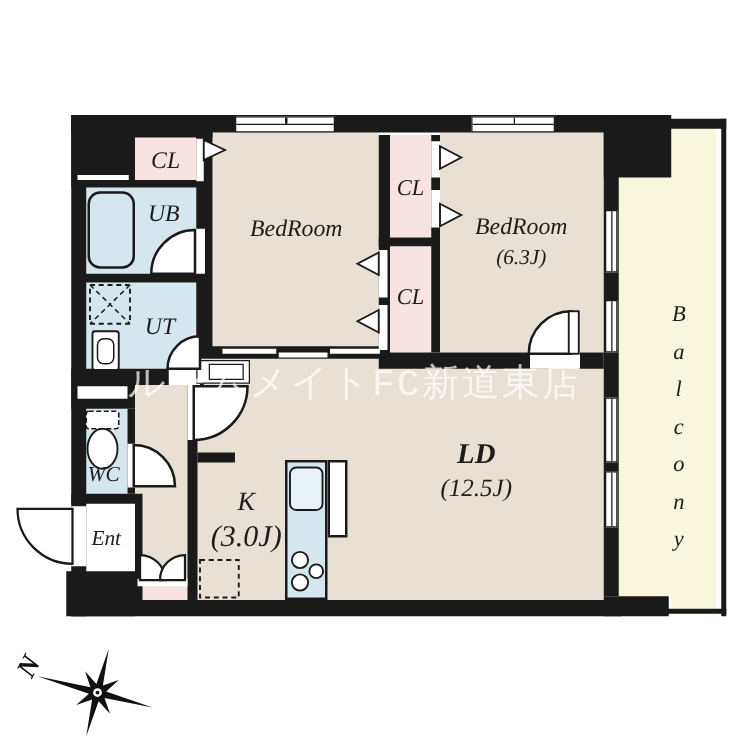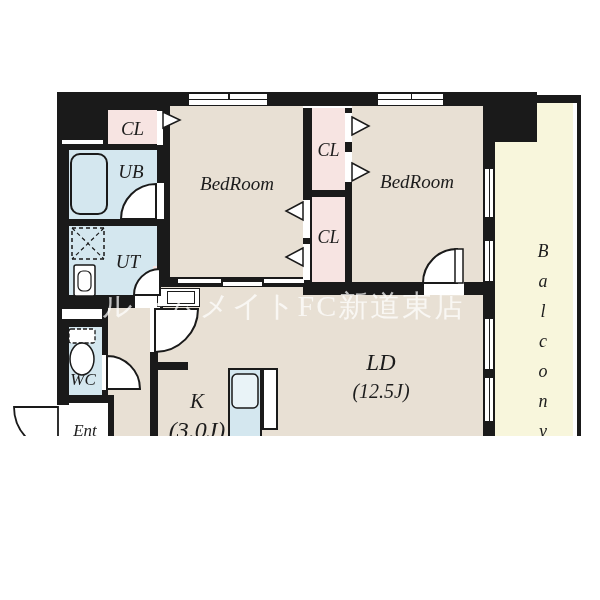--- a/index.html
+++ b/index.html
@@ -1,20 +1,20 @@
 <!DOCTYPE html>
 <html style="--wall: #1a1a1a; --room: #e8e0d4; --closet: #f7e4e2; --wet: #d4e7ef; --balcony: #f8f6dc;"><head>
 <meta charset="utf-8">
 <style>
   :root{
     --wall:#1a1a1a; --room:#e8e0d4; --closet:#f7e4e2; --wet:#d4e7ef;
     --balcony:#f8f6dc; --paper:#ffffff; --ink:#1c1c1c;
   }
   html,body{margin:0;padding:0;background:#fff;}
-  #canvas{position:relative;width:600px;height:436px;background:var(--paper);overflow:hidden;
+  #canvas{position:relative;width:600px;height:600px;background:var(--paper);overflow:hidden;
           font-family:"Liberation Serif","DejaVu Serif",serif;}
   .abs{position:absolute;}
   .fill-room{background:var(--room);}
   .fill-closet{background:var(--closet);}
   .fill-wet{background:var(--wet);}
   .fill-balcony{background:var(--balcony);}
   .fill-white{background:#fff;}
   .wall{position:absolute;background:var(--wall);}
   .gap{position:absolute;background:#fff;}
   .lbl{position:absolute;font-style:italic;color:var(--ink);text-align:center;line-height:1.3;}
@@ -23,21 +23,21 @@
   .win-h .tick{position:absolute;top:0;height:45%;width:1.5px;background:var(--wall);}
   .win-v{position:absolute;background:#fff;border:1.5px solid var(--wall);box-sizing:border-box;}
   .win-v .mid{position:absolute;top:0;bottom:0;left:45%;width:1.5px;background:var(--wall);}
   .furn{position:absolute;background:#fff;border:1.5px solid var(--wall);box-sizing:border-box;}
   .furn .inner{position:absolute;border:1.2px solid var(--wall);background:#fff;}
   .counter{position:absolute;background:var(--wet);border:2px solid var(--wall);box-sizing:border-box;}
   .worktop{position:absolute;background:#fff;border:2px solid var(--wall);box-sizing:border-box;}
   #svg-overlay{position:absolute;left:0;top:0;z-index:4;}
   .watermark{position:absolute;left:102px;top:286px;z-index:10;color:rgba(255,255,255,0.72);
              font-size:30px;letter-spacing:2px;white-space:nowrap;pointer-events:none;
-             font-family:Liberation Serif, serif;}
+             font-family:Liberation Mono, monospace;}
   .balcony-lbl{position:absolute;left:521px;top:241px;width:32px;height:210px;z-index:5;
                writing-mode:vertical-rl;text-orientation:upright;letter-spacing:10px;
                font-size:18px;font-style:italic;color:var(--ink);text-align:center;}
   .compass-n{position:absolute;left:15px;top:520px;z-index:6;font-size:22px;font-weight:bold;
              font-style:italic;color:#111;transform:rotate(-62deg);}
   .z1{z-index:1;} .z2{z-index:2;} .z3{z-index:3;} .z5{z-index:5;}
 </style>
 </head>
 <body>
 
@@ -172,25 +172,26 @@
   <div class="lbl z5" style="left:108px;top:117px;width:49px;font-size:19px;">CL</div>
   <div class="lbl z5" style="left:105px;top:160px;width:52px;font-size:19px;">UB</div>
   <div class="lbl z5" style="left:100px;top:250px;width:56px;font-size:19px;">UT</div>
   <div class="lbl z5" style="left:64px;top:369px;width:38px;font-size:17px;">WC</div>
   <div class="lbl z5" style="left:62px;top:420px;width:46px;font-size:17px;">Ent</div>
   <div class="lbl z5" style="left:172px;top:172px;width:130px;font-size:19px;">
     <span style="display:block;">BedRoom</span>
   </div>
   <div class="lbl z5" style="left:352px;top:170px;width:130px;font-size:19px;">
     <span style="display:block;">BedRoom</span>
+    <span style="display:block;font-size:17px;">(6.3J)</span>
   </div>
   <div class="lbl z5" style="left:310px;top:139px;width:37px;font-size:18px;">CL</div>
   <div class="lbl z5" style="left:310px;top:226px;width:37px;font-size:18px;">CL</div>
   <div class="lbl z5" style="left:316px;top:348px;width:130px;font-size:23px;">
-    <span style="display:block;">LD</span>
+    <span style="display:block;font-weight:bold;">LD</span>
     <span style="display:block;font-size:20px;">(12.5J)</span>
   </div>
   <div class="lbl z5" style="left:152px;top:388px;width:90px;font-size:21px;">
     <span style="display:block;">K</span>
     <span style="display:block;font-size:24px;">(3.0J)</span>
   </div>
   <div class="balcony-lbl">Balcony</div>
 
   <div class="watermark">ルームメイトFC新道東店</div>
   <div class="compass-n">N</div>

